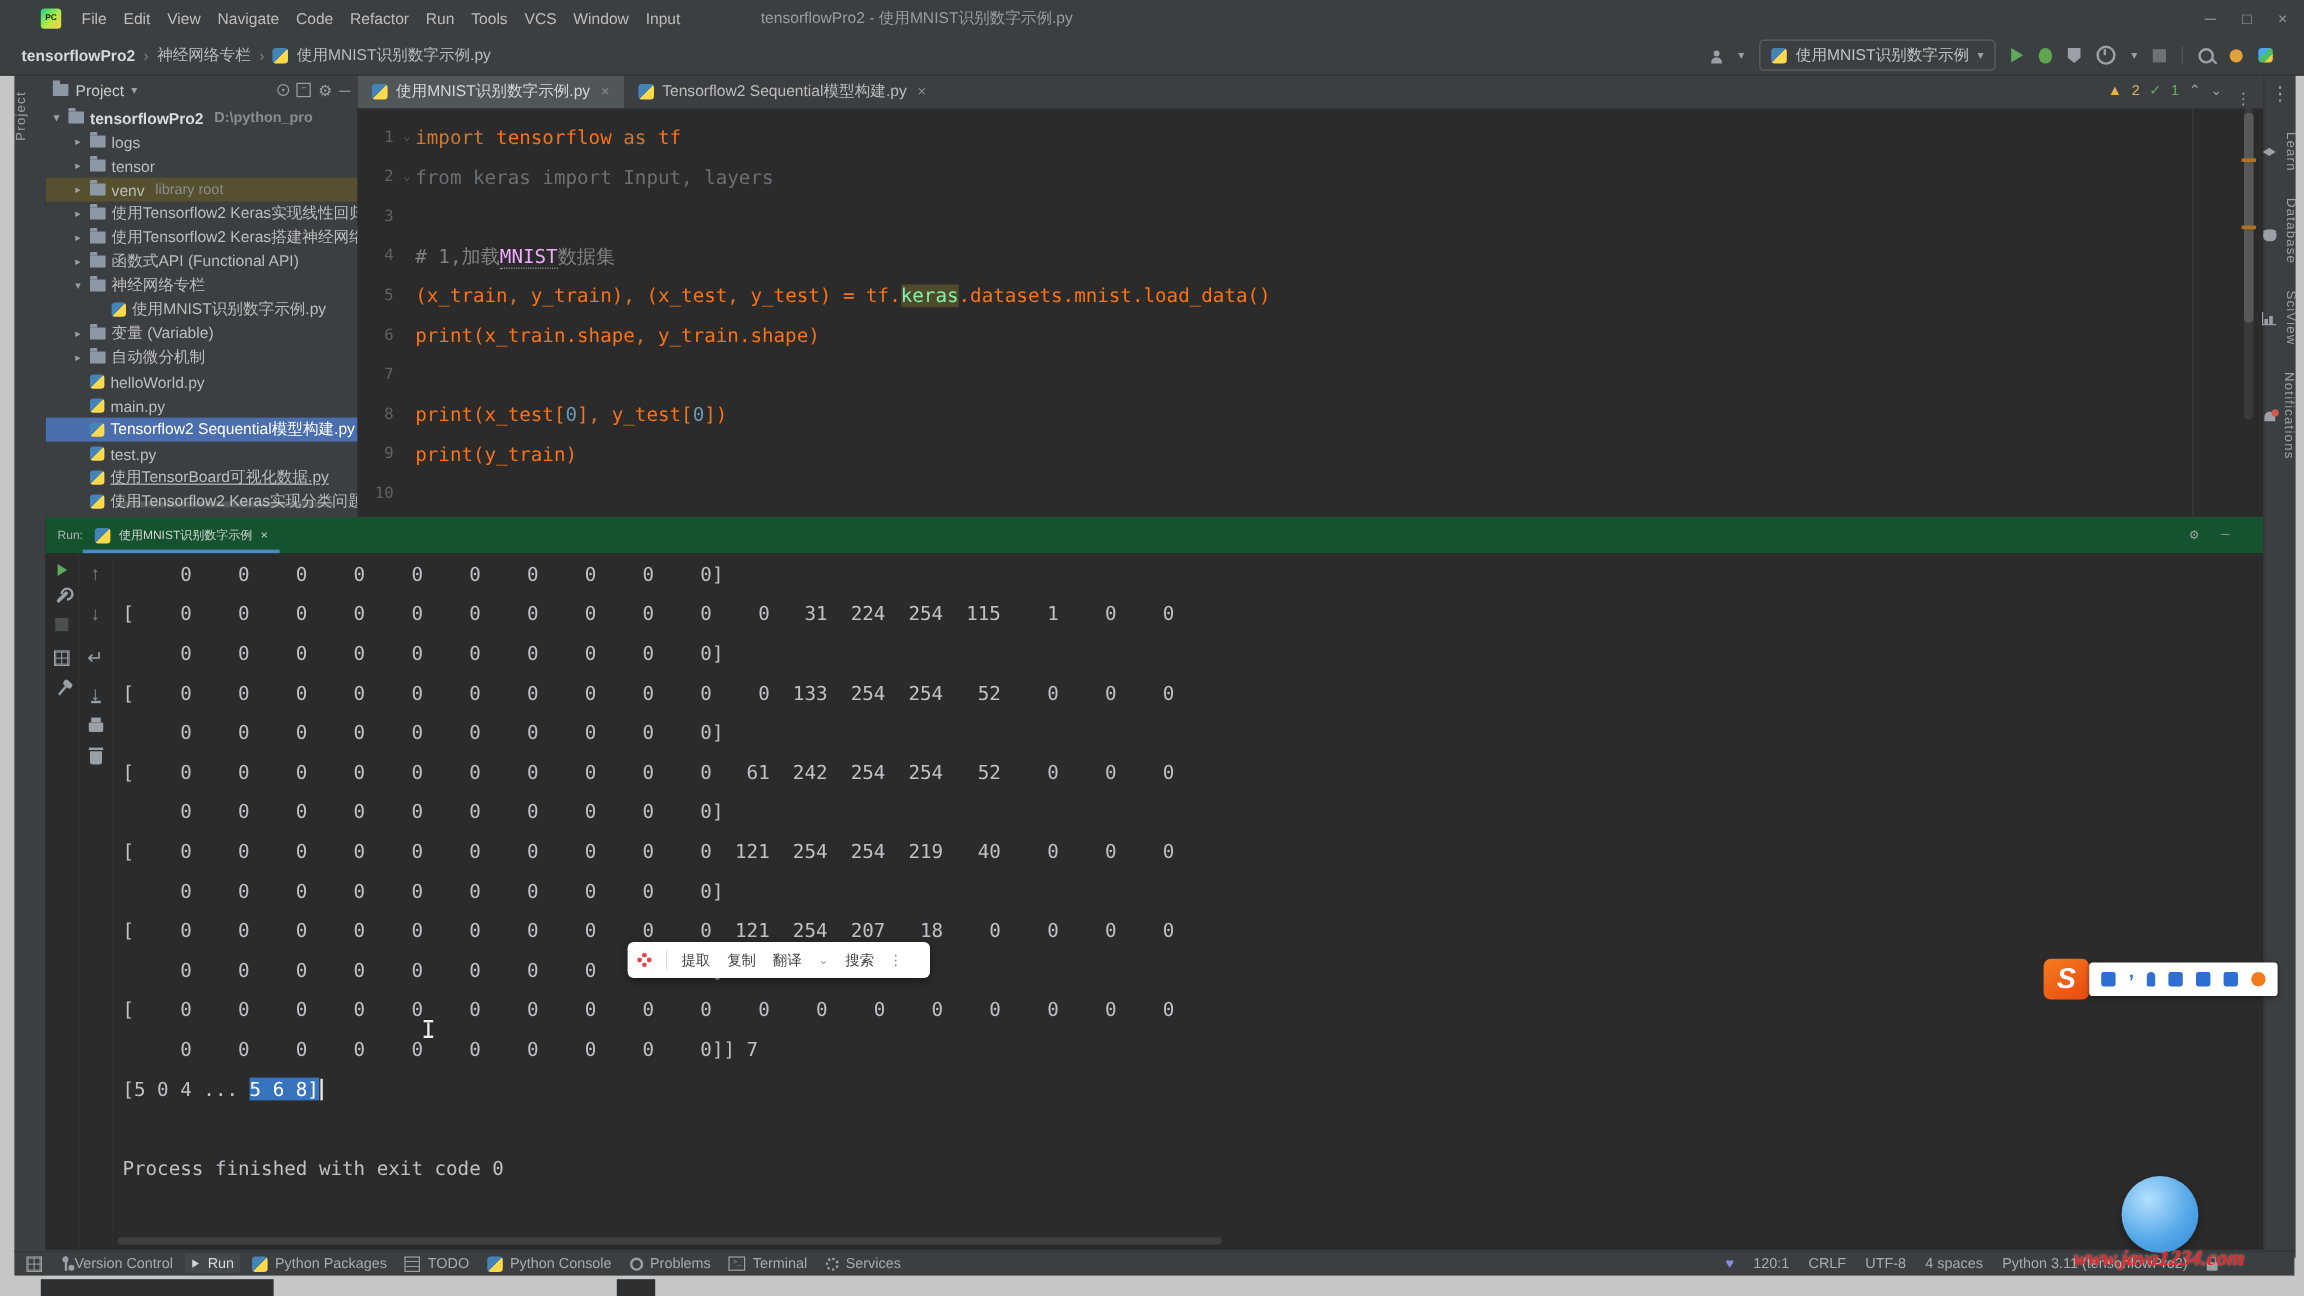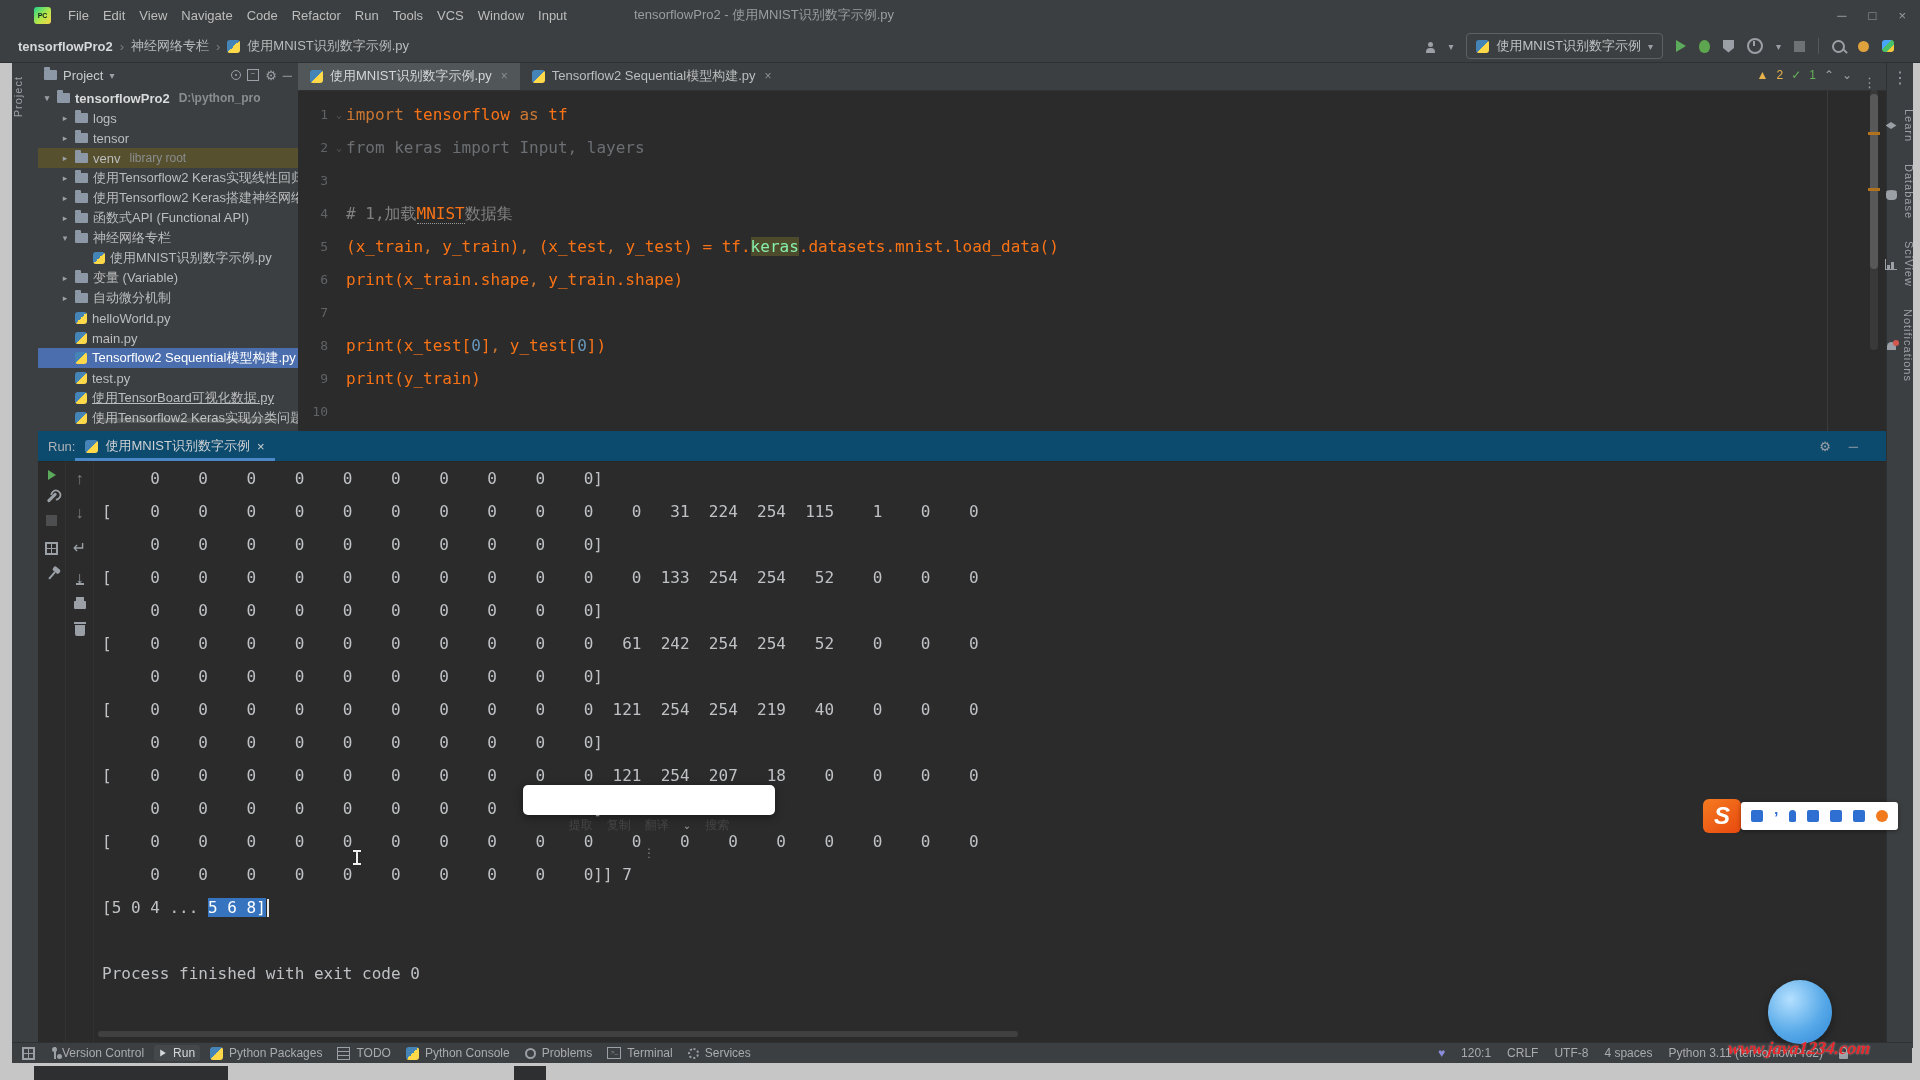--- a/index.html
+++ b/index.html
@@ -91,55 +91,55 @@
   .tabs-more{margin-left:auto;color:#9aa0a6;padding:0 10px;}
   .code{position:relative;padding-top:7px;font-family:"DejaVu Sans Mono","Liberation Mono",monospace;font-size:16px;line-height:33px;}
   .cline{display:flex;height:33px;}
   .cline .ln{width:30px;text-align:right;color:#606366;font-size:13px;flex:none;padding-right:4px;}
   .cline .fold{width:14px;color:#5a5d60;font-size:10px;text-align:center;flex:none;}
   .cline pre{margin:0;font:inherit;white-space:pre;}
   .tok-k{color:#cc7832;}
   .tok-t{color:#f97316;}
   .tok-p{color:#cc7832;}
   .tok-c{color:#808080;}
-  .tok-cu{color:#f97316;border-bottom:1px dotted #9a9a9a;}
+  .tok-cu{color:#f0abfc;border-bottom:1px dotted #9a9a9a;}
   .tok-n{color:#6897bb;}
   .tok-g{color:#6b6f73;}
   .tok-hl{color:#86efac;background:#4e4b2d;}
   .margin-guide{position:absolute;left:1529px;top:0;width:1px;height:340px;background:#3a3d3f;}
   .insp{position:absolute;right:34px;top:6px;display:flex;align-items:center;gap:8px;font-size:12px;color:#9da0a6;}
   .insp .w{color:#e8b34a;}
   .insp .ok{color:#64b05b;}
   .e-scroll{position:absolute;right:8px;top:28px;width:8px;height:260px;background:rgba(255,255,255,.07);border-radius:4px;}
   .e-thumb{position:absolute;right:8px;top:32px;width:8px;height:175px;background:rgba(255,255,255,.16);border-radius:4px;}
   .e-mark{position:absolute;right:6px;width:12px;height:3px;background:#b3731e;}
   
   .runpanel{left:38px;top:431px;width:1848px;height:611px;background:#2b2b2b;z-index:2;}
-  .run-head{height:30px;background:#0c4a6e;border-bottom:1px solid #282828;display:flex;align-items:center;font-size:13px;color:#b0b3b6;position:relative;}
+  .run-head{height:30px;background:#14532d;border-bottom:1px solid #282828;display:flex;align-items:center;font-size:10px;color:#b0b3b6;position:relative;}
   .run-tab{display:flex;align-items:center;gap:7px;color:#d0d2d4;height:30px;padding:0 10px;position:relative;}
   .run-tab .underline{position:absolute;left:0;bottom:0;width:100%;height:3px;background:#4a88c7;}
   .run-head .right{margin-left:auto;display:flex;gap:18px;margin-right:28px;color:#9aa0a6;}
   .run-body{position:relative;height:581px;display:flex;}
   .rstrip{width:27px;border-right:1px solid #303234;display:flex;flex-direction:column;align-items:center;padding-top:8px;gap:16px;}
   .console{flex:1;position:relative;overflow:hidden;font-family:"DejaVu Sans Mono","Liberation Mono",monospace;font-size:16px;line-height:33px;color:#bfc1c5;padding-left:8px;}
   .console .row{white-space:pre;height:33px;}
   .sel{background:#3674bf;color:#fff;}
   .caret{display:inline-block;width:2px;height:18px;background:#e8e8e8;vertical-align:text-bottom;margin-left:1px;}
   .h-scroll{position:absolute;left:60px;bottom:6px;width:920px;height:6px;background:rgba(255,255,255,.10);border-radius:3px;}
   
   .rightstrip{left:1886px;top:62px;width:26px;height:980px;background:#3c3f41;border-left:1px solid #2e3133;z-index:2;display:flex;flex-direction:column;align-items:center;padding-top:6px;gap:22px;}
   .vtab-right{writing-mode:vertical-lr;color:#9da0a6;font-size:11px;letter-spacing:1px;display:flex;flex-direction:column;align-items:center;gap:6px;}
   
   .statusbar{left:12px;top:1042px;width:1900px;height:20px;background:#3c3f41;border-top:1px solid #2e3133;display:flex;align-items:center;font-size:12px;color:#a9abae;z-index:6;}
   .sb-left{display:flex;align-items:center;gap:5px;margin-left:14px;}
   .sb-item{display:flex;align-items:center;gap:6px;padding:1px 5px;border-radius:3px;}
   .sb-item.active{background:#45484b;color:#d5d7d9;}
   .sb-right{margin-left:auto;display:flex;align-items:center;gap:16px;margin-right:64px;}
   
-  .popup{left:523px;top:785px;width:236px;height:30px;background:#fff;border-radius:5px;box-shadow:0 2px 8px rgba(0,0,0,.45);display:flex;align-items:center;gap:12px;padding:0 8px;font-size:12px;color:#444;z-index:9;flex-direction:column;}
+  .popup{left:523px;top:785px;width:236px;height:30px;background:#fff;border-radius:5px;box-shadow:0 2px 8px rgba(0,0,0,.45);display:flex;align-items:center;gap:12px;padding:0 8px;font-size:12px;color:#444;z-index:9;}
   .popup .div{width:1px;height:16px;background:#ddd;}
   .popup .more{color:#888;}
   .sogou{left:1703px;top:799px;display:flex;align-items:center;z-index:9;}
   .sogou .slogo{width:38px;height:34px;background:linear-gradient(145deg,#f57b20,#e8490f);border-radius:6px;color:#fff;font-size:24px;font-weight:bold;font-style:italic;display:flex;align-items:center;justify-content:center;}
   .sogou .bar{height:28px;background:#fff;border-radius:3px;display:flex;align-items:center;gap:11px;padding:0 10px;box-shadow:0 1px 4px rgba(0,0,0,.4);}
   .sg{width:12px;height:12px;background:#2f6fd2;border-radius:2px;}
   .sg.q{background:none;color:#2f6fd2;font-weight:bold;width:auto;}
   .sg.mic{border-radius:5px 5px 2px 2px;width:7px;}
   .sg.or{background:#f07a1d;border-radius:50%;}
   .bluecircle{left:1768px;top:980px;width:64px;height:64px;border-radius:50%;background:radial-gradient(circle at 35% 30%,#b4e0ff,#57a9e8 55%,#2d86d6);box-shadow:0 3px 8px rgba(0,0,0,.35);z-index:9;}

